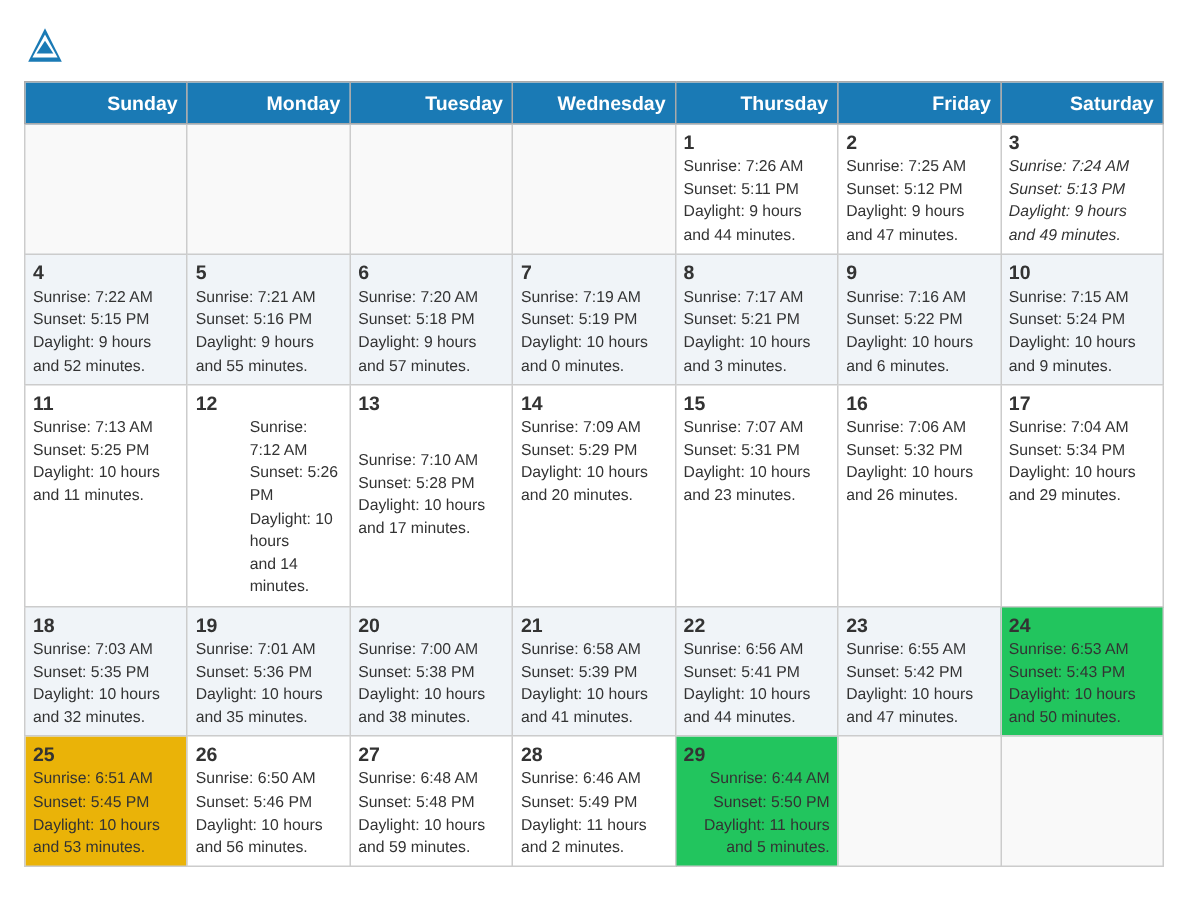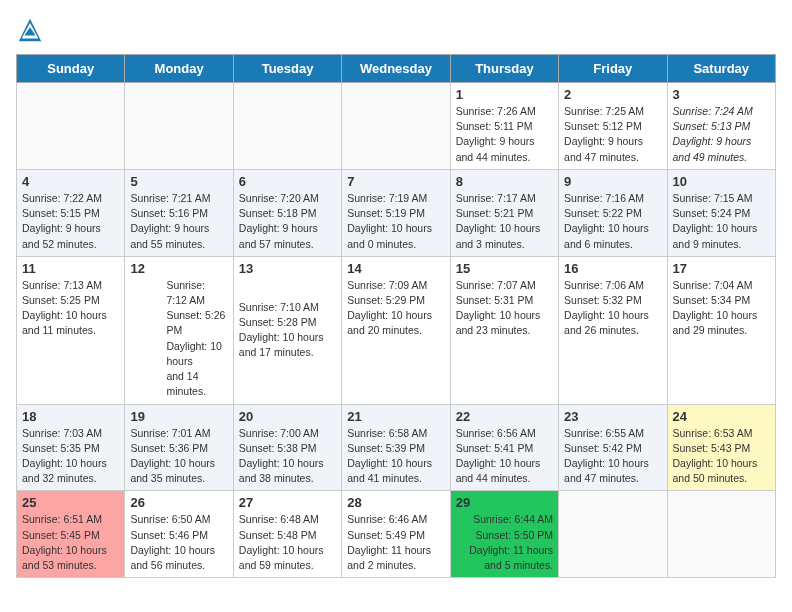--- a/index.html
+++ b/index.html
@@ -52,21 +52,21 @@
       font-size: 15px;
       color: #555;
     }
     .calendar {
       width: 100%;
       border-collapse: collapse;
     }
     .calendar th {
       background-color: #1a7ab5;
       color: #fff;
-      text-align: center;
+      text-align: right;
       padding: 6px 6px;
       font-size: 13px;
       font-weight: bold;
       border: 1px solid #aaa;
     }
     .calendar td {
       border: 1px solid #ccc;
       vertical-align: top;
       padding: 4px 5px;
       font-size: 10.5px;
@@ -297,30 +297,30 @@
 Daylight: 10 hours
 and 44 minutes.</div>
         </td>
         <td style="background-color: rgb(240, 244, 248);">
           <span class="day-num">23</span>
           <div class="day-info" style="white-space: pre-line;">Sunrise: 6:55 AM
 Sunset: 5:42 PM
 Daylight: 10 hours
 and 47 minutes.</div>
         </td>
-        <td style="background-color: #fef9c3; margin-top: 25px;">
+        <td style="background-color: #22c55e; margin-top: 25px;">
           <span class="day-num">24</span>
           <div class="day-info" style="white-space: pre-line;">Sunrise: 6:53 AM
 Sunset: 5:43 PM
 Daylight: 10 hours
 and 50 minutes.</div>
         </td>
       </tr>
       <tr>
-        <td style="background-color: #fca5a5; margin-top: 38px;">
+        <td style="background-color: #eab308; margin-top: 38px;">
           <span class="day-num">25</span>
           <div class="day-info" style="white-space: pre-line;">Sunrise: 6:51 AM
 Sunset: 5:45 PM
 Daylight: 10 hours
 and 53 minutes.</div>
         </td>
         <td style="background-color: rgb(255, 255, 255);">
           <span class="day-num">26</span>
           <div class="day-info" style="white-space: pre-line;">Sunrise: 6:50 AM
 Sunset: 5:46 PM

